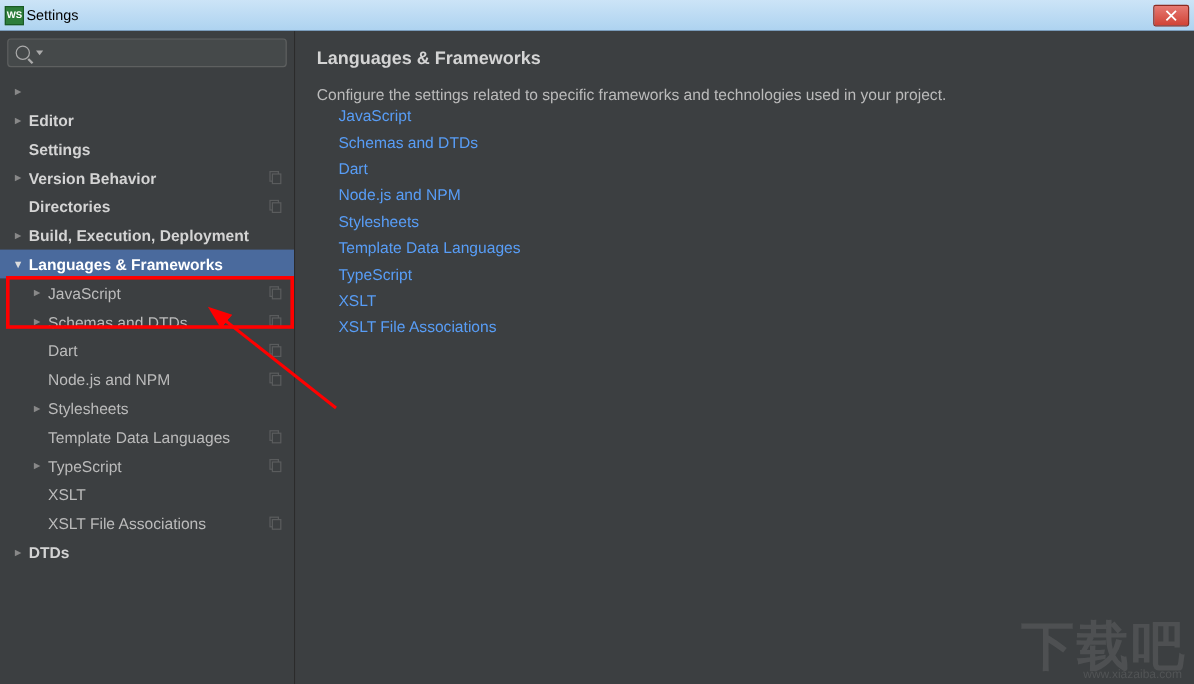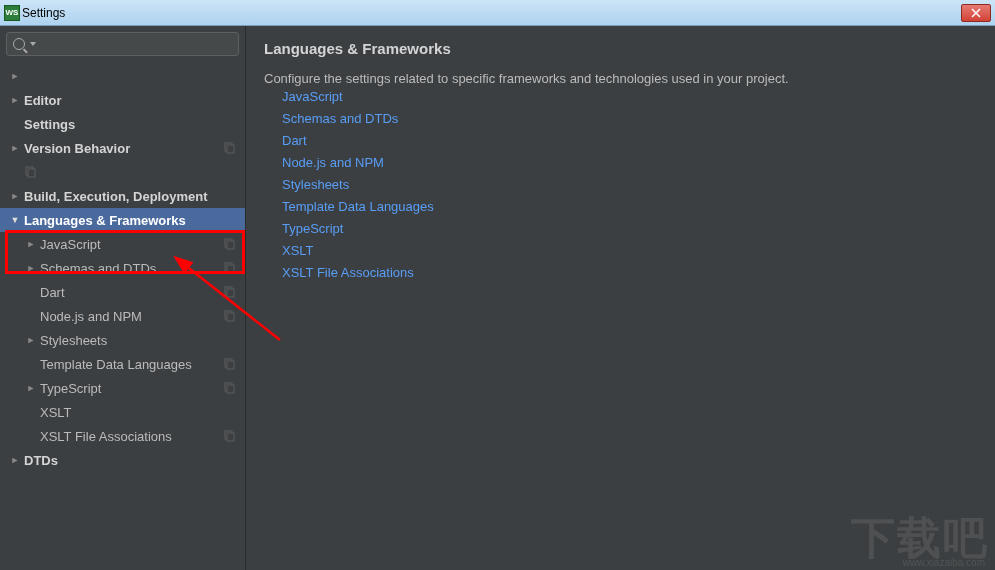--- a/index.html
+++ b/index.html
@@ -72,20 +72,21 @@
         <div class="tree-item bold">
           <span class="arrow">►</span>
           <span class="label">Version Behavior</span>
           <span class="copy-icon"><svg viewBox="0 0 12 12">
               <rect x="2" y="1" width="7" height="8" fill="none" stroke="#888" stroke-width="1"></rect>
               <rect x="4" y="3" width="7" height="8" fill="#3c3f41" stroke="#888" stroke-width="1"></rect>
             </svg></span>
         </div>
         <div class="tree-item bold">
           <span class="arrow"></span>
+          <span class="label">Directories</span>
           <span class="copy-icon"><svg viewBox="0 0 12 12">
               <rect x="2" y="1" width="7" height="8" fill="none" stroke="#888" stroke-width="1"></rect>
               <rect x="4" y="3" width="7" height="8" fill="#3c3f41" stroke="#888" stroke-width="1"></rect>
             </svg></span>
         </div>
         <div class="tree-item bold">
           <span class="arrow">►</span>
           <span class="label">Build, Execution, Deployment</span>
         </div>
         <div class="tree-item bold selected">

